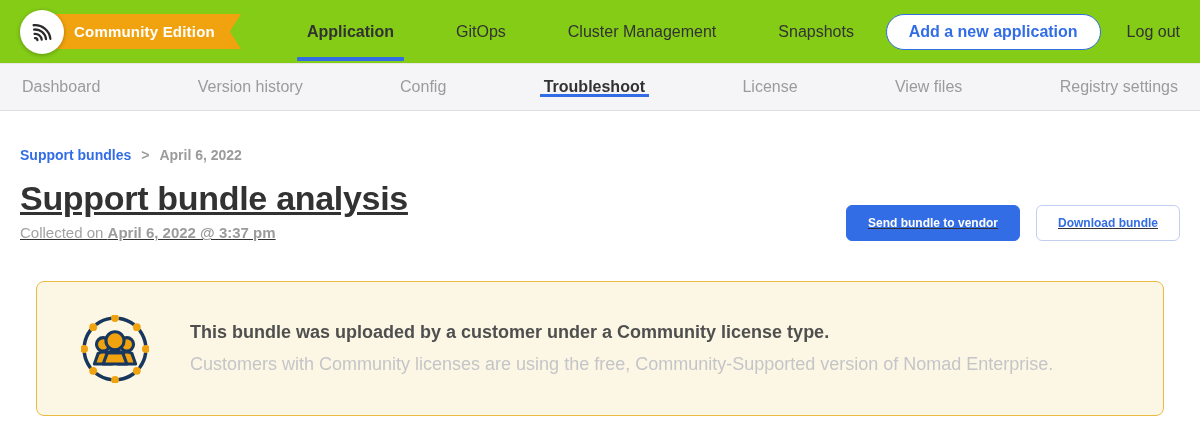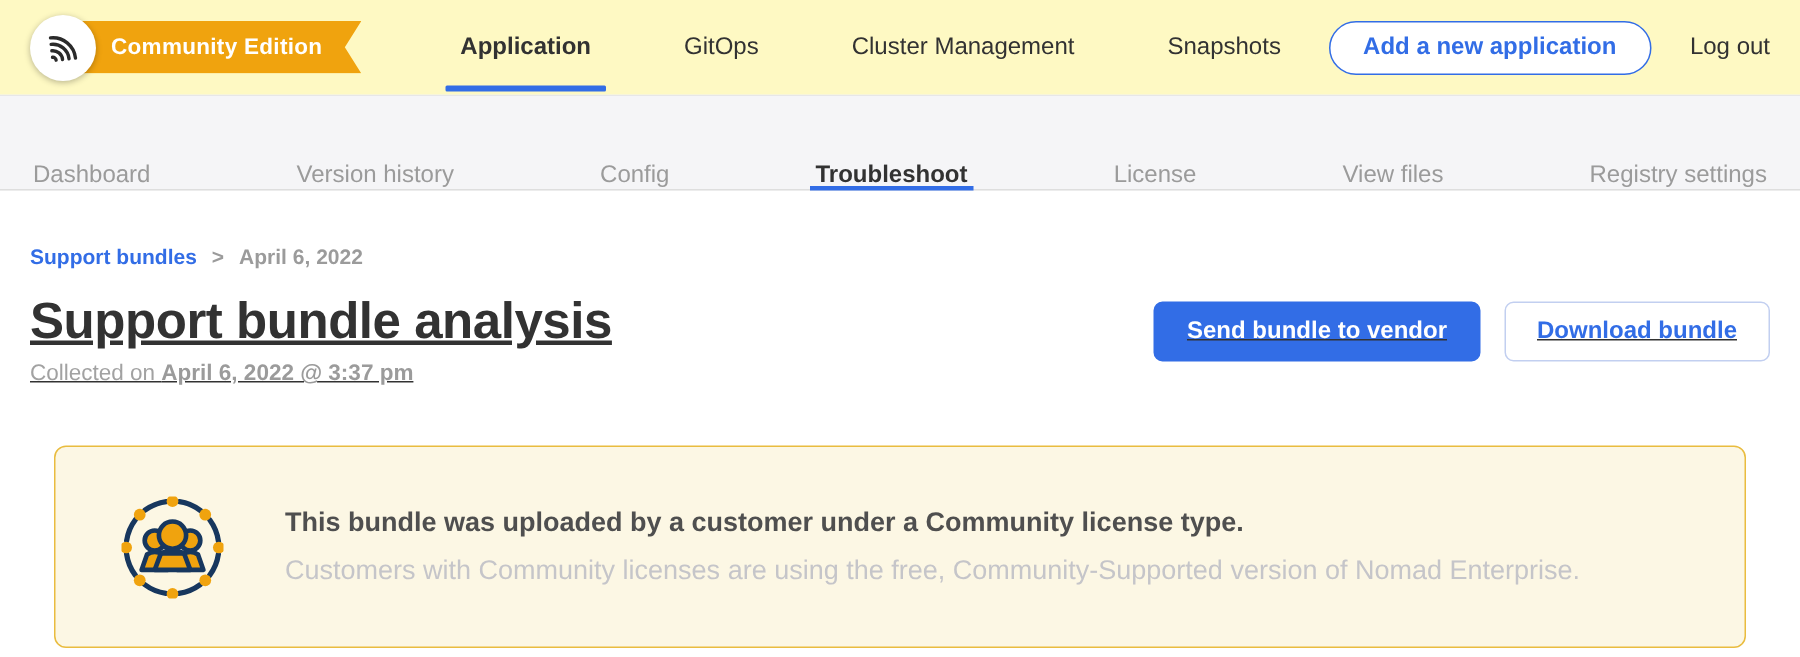--- a/index.html
+++ b/index.html
@@ -2,21 +2,21 @@
 <html><head>
 <meta charset="utf-8">
 <style>
   * { box-sizing: border-box; margin: 0; padding: 0; }
   html, body { width: 1200px; height: 438px; background: #ffffff; overflow: hidden; }
   body { font-family: "Liberation Sans", "DejaVu Sans", sans-serif; color: #323232; }
 
   
   .topnav {
     display: flex; align-items: center;
-    height: 63px; padding: 2px 20px; background: #fef9c3; position: relative;
+    height: 63px; padding: 2px 20px; background: #84cc16; position: relative;
   }
   .brand { display: flex; align-items: center; position: relative; flex: 0 0 auto; }
   .logo-circle {
     width: 44px; height: 44px; border-radius: 50%; background: #fff;
     box-shadow: 0 1px 4px rgba(0,0,0,.28);
     display: flex; align-items: center; justify-content: center;
     position: relative; z-index: 2;
   }
   .badge {
     margin-left: -16px; z-index: 1;
@@ -38,23 +38,23 @@
   .topnav-right { margin-left: auto; display: flex; align-items: center; gap: 26px; }
   .add-app-btn {
     background: #fff; border: 1.5px solid #326DE6; color: #326DE6;
     font-weight: bold; font-size: 16px; font-family: inherit;
     border-radius: 19px; padding: 8px 22px; cursor: pointer; white-space: nowrap;
   }
   .logout { font-size: 16px; color: #323232; cursor: pointer; white-space: nowrap; }
 
   
   .subnav {
-    height: 64px; background: #F5F5F7;
+    height: 48px; background: #F5F5F7;
     border-top: 1px solid #E7E7E7; border-bottom: 1px solid #DEDEDE;
-    display: flex; align-items: flex-end; justify-content: space-between;
+    display: flex; align-items: center; justify-content: space-between;
     padding: 0 22px;
     gap: 26px;
   }
   .subnav-item {
     display: flex; align-items: center; font-size: 16px; font-weight: 500;
     color: #9B9B9B; position: relative; cursor: pointer; white-space: nowrap;
   }
   .subnav-item.active { color: #323232; font-weight: 600; }
   .subnav-item.active::after {
     content: ""; position: absolute; left: -4px; right: -4px; bottom: -1px; height: 3px;
@@ -67,21 +67,21 @@
   .breadcrumb-link { color: #326DE6; cursor: pointer; text-decoration: none; }
   .breadcrumb-sep { color: #9B9B9B; font-weight: bold; }
   .breadcrumb-current { color: #9B9B9B; }
 
   .page-header { display: flex; justify-content: space-between; align-items: flex-start; margin-top: 17px; text-decoration: underline; }
   .page-title { font-size: 34px; font-weight: bold; color: #323232; letter-spacing: -.3px; line-height: 1.1; }
   .collected { margin-top: 7px; font-size: 15px; color: #A2A2A2; }
   .collected .date { font-weight: bold; color: #9B9B9B; }
 
   .header-actions { display: flex; gap: 16px; margin-top: 5px; padding-right: 0; }
-  .btn { font-family: inherit; font-size: 16px; font-weight: bold; border-radius: 6px; padding: 10px 21px; cursor: pointer; white-space: nowrap; }
+  .btn { font-family: inherit; font-size: 12px; font-weight: bold; border-radius: 6px; padding: 10px 21px; cursor: pointer; white-space: nowrap; margin-top: 20px; }
   .btn-primary { background: #326DE6; border: 1px solid #326DE6; color: #fff; }
   .btn-secondary { background: #fff; border: 1px solid #C2CFF0; color: #326DE6; }
 
   
   .notice {
     margin: 40px 16px 0 16px;
     background: #FCF7E4; border: 1.5px solid #E9BC3F; border-radius: 8px;
     display: flex; align-items: center; gap: 41px;
     padding: 25px 30px; min-height: 135px;
   }

